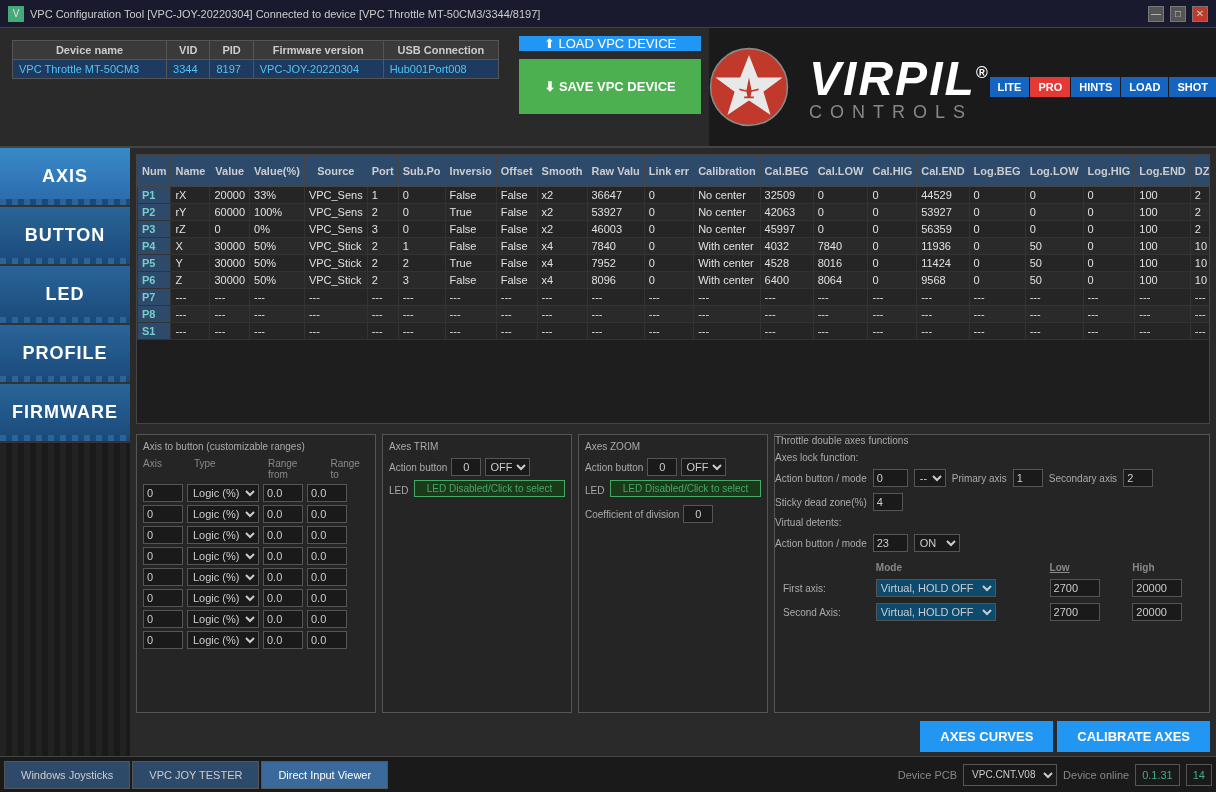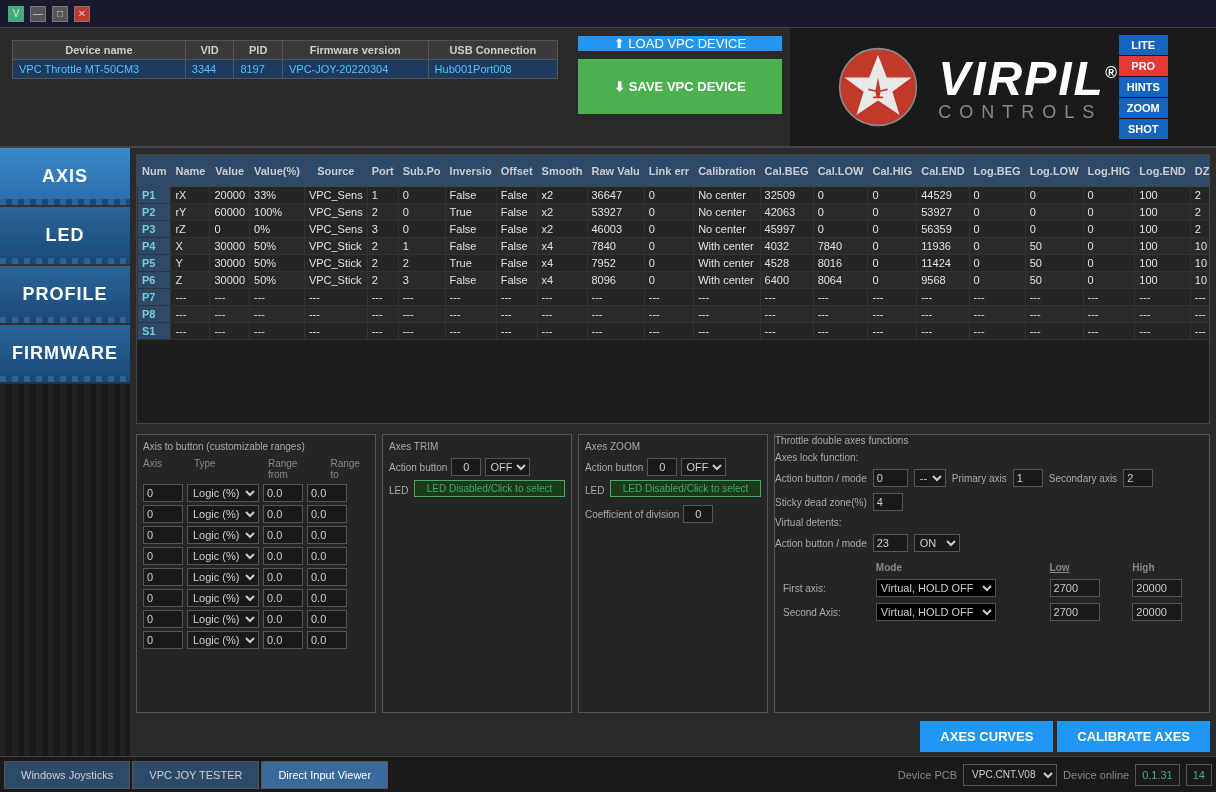--- a/index.html
+++ b/index.html
@@ -24,21 +24,21 @@
     .header { display: flex; height: 120px; background: #2a2a2a; border-bottom: 2px solid #444; }
     .device-info { width: 570px; padding: 12px; }
     .device-table { width: 100%; border-collapse: collapse; }
     .device-table th { background: #3a3a3a; border: 1px solid #555; padding: 3px 6px; color: #ccc; font-weight: bold; }
     .device-table td { background: #1e3a5f; border: 1px solid #555; padding: 3px 6px; color: #4fc3f7; }
     .action-buttons { width: 220px; padding: 8px; display: flex; flex-direction: column; gap: 8px; }
     .load-btn { background: #2196F3; color: white; border: none; padding: 0; cursor: pointer; font-size: 13px; font-weight: normal; display: flex; align-items: center; justify-content: center; gap: 8px; }
     .save-btn { background: #4CAF50; color: white; border: none; padding: 20px; cursor: pointer; font-size: 13px; font-weight: bold; display: flex; align-items: center; justify-content: center; gap: 8px; }
     .logo-area { flex: 1; background: #1a1a1a; display: flex; align-items: center; justify-content: center; position: relative; }
     .logo-star { width: 80px; height: 80px; margin-right: 20px; }
-    .side-buttons { display: flex; flex-direction: column; gap: 1px; }
+    .side-buttons { display: flex; flex-direction: row; gap: 1px; }
     .side-btn { background: #1565C0; color: white; border: none; padding: 4px 8px; cursor: pointer; font-size: 11px; font-weight: bold; }
     .side-btn.active { background: #e53935; }
 
     
     .main { display: flex; height: calc(792px - 28px - 120px - 36px); }
     
     
     .left-nav { width: 130px; background: #1e1e1e; display: flex; flex-direction: column; }
     .nav-btn { 
       background: linear-gradient(to bottom, #2a6498, #1a4a7a); 
@@ -95,21 +95,21 @@
     
     .throttle-panel { border: 1px solid #555; background: #252525; flex: 1; }
     .throttle-row { display: flex; align-items: center; gap: 6px; margin-bottom: 6px; flex-wrap: wrap; }
     .throttle-label { color: #aaa; font-size: 10px; }
     .throttle-input { width: 35px; background: #1a1a1a; border: 1px solid #555; color: #ccc; padding: 1px 3px; height: 18px; }
     .throttle-select { background: #1a1a1a; border: 1px solid #555; color: #ccc; height: 18px; padding: 1px; }
     .detent-table { width: 100%; margin-top: 6px; }
     .detent-table th { color: #888; font-size: 10px; padding: 2px 6px; }
     .detent-table td { padding: 2px 6px; }
     .detent-input { width: 50px; background: #1a1a1a; border: 1px solid #555; color: #ccc; padding: 1px 3px; height: 18px; }
-    .mode-select { width: 120px; background: #000000; border: 1px solid #555; color: #ccc; height: 18px; }
+    .mode-select { width: 120px; background: #0c4a6e; border: 1px solid #555; color: #ccc; height: 18px; }
 
     
     .bottom-btns { display: flex; justify-content: flex-end; padding: 4px 6px; gap: 4px; }
     .axes-curves-btn { background: #2196F3; color: white; border: none; padding: 8px 20px; cursor: pointer; font-size: 13px; font-weight: bold; }
     .calibrate-btn { background: #2196F3; color: white; border: none; padding: 8px 20px; cursor: pointer; font-size: 13px; font-weight: bold; }
 
     
     .footer { height: 36px; background: #1a1a1a; border-top: 1px solid #444; display: flex; align-items: center; gap: 2px; padding: 0 4px; }
     .footer-tab { background: #2d4a6b; color: #ccc; border: 1px solid #555; padding: 4px 16px; cursor: pointer; font-size: 11px; height: 28px; display: flex; align-items: center; }
     .footer-tab.active { background: #3a6a9b; color: white; }
@@ -120,20 +120,21 @@
 
     .on-off-select { background: #1a1a1a; border: 1px solid #555; color: #ccc; height: 18px; width: 45px; }
     .number-input { width: 30px; background: #1a1a1a; border: 1px solid #555; color: #ccc; padding: 1px 3px; height: 18px; text-align: center; }
     .table-wrapper { overflow-x: scroll; overflow-y: scroll; height: 260px; }
   </style>
 </head>
 <body>
 
 <div class="title-bar">
   <div class="title-bar-icon">V</div>
+  <span class="title-bar-text">VPC Configuration Tool [VPC-JOY-20220304] Connected to device [VPC Throttle MT-50CM3/3344/8197]</span>
   <div class="title-bar-controls">
     <div class="title-bar-btn">—</div>
     <div class="title-bar-btn">□</div>
     <div class="title-bar-btn close">✕</div>
   </div>
 </div>
 
 <div class="header">
   <div class="device-info">
     <table class="device-table">
@@ -172,30 +173,31 @@
       </g>
     </svg>
     <div>
       <div style="font-size:48px;font-weight:900;color:white;font-style:italic;letter-spacing:2px;">VIRPIL<span style="font-size:16px;vertical-align:super;">®</span></div>
       <div style="font-size:18px;color:#888;letter-spacing:8px;margin-top:-4px;">CONTROLS</div>
     </div>
     <div class="side-buttons">
       <button class="side-btn">LITE</button>
       <button class="side-btn active">PRO</button>
       <button class="side-btn">HINTS</button>
-      <button class="side-btn">ZOOM</button>
+      <button class="side-btn">LOAD</button>
       <button class="side-btn">SHOT</button>
     </div>
   </div>
 </div>
 
 <div class="main">
 
   <div class="left-nav">
     <button class="nav-btn active">AXIS</button>
+    <button class="nav-btn">BUTTON</button>
     <button class="nav-btn">LED</button>
     <button class="nav-btn">PROFILE</button>
     <button class="nav-btn">FIRMWARE</button>
     <div class="nav-spacer"></div>
   </div>
 
   <div class="content">
 
     <div class="axes-table-container">
       <div class="table-wrapper">

